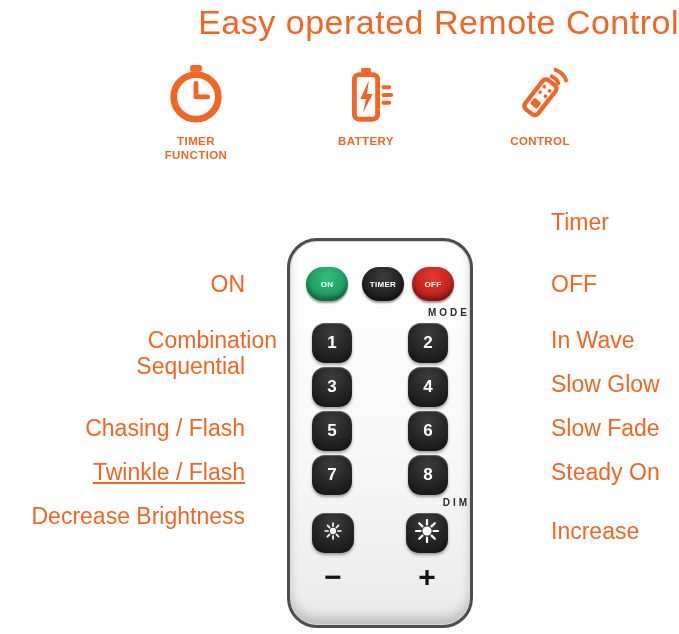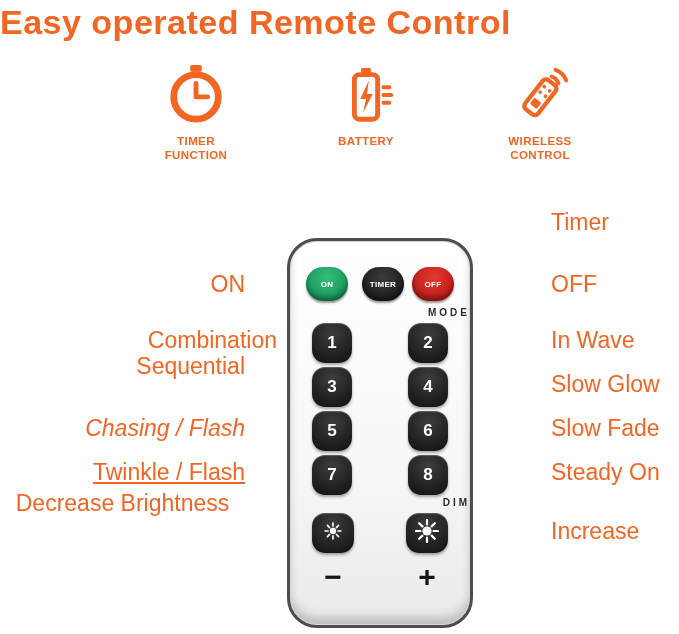--- a/index.html
+++ b/index.html
@@ -2,21 +2,21 @@
 <html><head>
 <meta charset="utf-8">
 <style>
   html,body{margin:0;padding:0;background:#fff;}
   .page{
     position:relative;width:679px;height:634px;overflow:hidden;background:#fff;
     font-family:"Liberation Sans",sans-serif;
   }
   .title{
     position:absolute;top:0;left:0;width:100%;margin:0;
-    text-align:left;font-size:34px;font-weight:700;color:#f26522;
+    text-align:right;font-size:34px;font-weight:400;color:#f26522;
     letter-spacing:.5px;line-height:44px;
   }
   
   .feature{position:absolute;top:64px;width:150px;text-align:center;}
   .feature .icon{display:inline-block;width:62px;height:62px;}
   .feature-label{margin-top:4px;font-size:11.5px;font-weight:bold;color:#f26522;line-height:14px;letter-spacing:.4px;}
   .f1{left:121px;} .f2{left:291px;} .f3{left:465px;}
   
   .remote{
     position:absolute;left:287px;top:238px;width:186px;height:390px;box-sizing:border-box;
@@ -108,21 +108,20 @@
           <circle cx="29" cy="23" r="1.9" fill="#f26522"></circle>
           <circle cx="36" cy="23" r="1.9" fill="#f26522"></circle>
           <circle cx="29" cy="30" r="1.9" fill="#f26522"></circle>
           <circle cx="36" cy="30" r="1.9" fill="#f26522"></circle>
           <rect x="28" y="38" width="9" height="8" rx="1.5" fill="#f26522"></rect>
         </g>
         <path d="M44 13 a11 11 0 0 1 7 7 M48 6 a18 18 0 0 1 11 11" fill="none" stroke="#f26522" stroke-width="4" stroke-linecap="round"></path>
       </svg>
     </span>
     <div class="feature-label">
-      <div>WIRELESS</div>
       <div>CONTROL</div>
     </div>
   </div>
 
   <div class="remote">
     <div class="btn-top btn-on">ON</div>
     <div class="btn-top btn-timer">TIMER</div>
     <div class="btn-top btn-off">OFF</div>
 
     <div class="mode-label">MODE</div>
@@ -159,23 +158,23 @@
       </span>
     </div>
 
     <div class="sign colL">−</div>
     <div class="sign colR">+</div>
   </div>
 
   <div class="ann left" style="top:270px;">ON</div>
   <div class="ann left" style="top:326px;padding-left:32px;">Combination</div>
   <div class="ann left" style="top:352px;text-align:right;">Sequential</div>
-  <div class="ann left" style="top:414px;font-style:italic;">Chasing / Flash</div>
+  <div class="ann left" style="top:414px;">Chasing / Flash</div>
   <div class="ann left" style="top:458px;text-decoration:underline;">Twinkle / Flash</div>
-  <div class="ann left" style="top:489px;text-align:center;">Decrease Brightness</div>
+  <div class="ann left" style="top:502px;">Decrease Brightness</div>
 
   <div class="ann right" style="top:208px;">Timer</div>
   <div class="ann right" style="top:270px;">OFF</div>
   <div class="ann right" style="top:326px;">In Wave</div>
   <div class="ann right" style="top:370px;">Slow Glow</div>
   <div class="ann right" style="top:414px;">Slow Fade</div>
   <div class="ann right" style="top:458px;">Steady On</div>
   <div class="ann right" style="top:517px;">Increase</div>
 
 </div>

